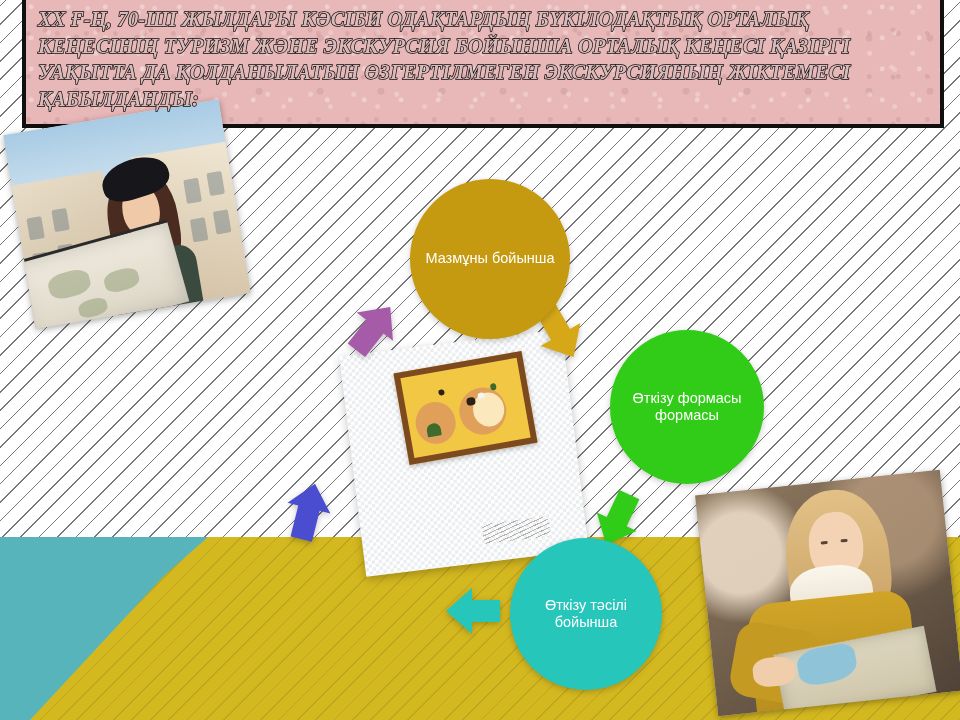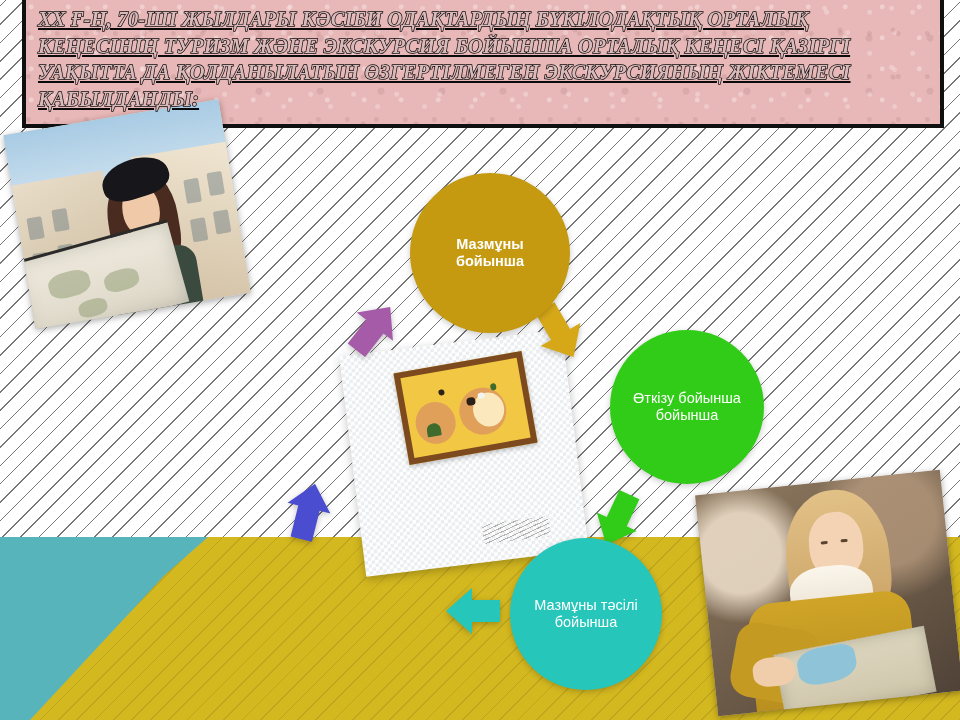--- a/index.html
+++ b/index.html
@@ -69,21 +69,20 @@
     font-style:italic;font-weight:700;
     font-size:20.5px;line-height:26.5px;
     letter-spacing:.2px;
     color:#d9b9b9;
     -webkit-text-stroke:1.4px #0a0a0a;
     paint-order:stroke fill;
     text-transform:uppercase;
     font-stretch:condensed;
     transform:scaleX(1.0);
     text-align:left;
-    text-decoration:underline;
   }
 
   
   .photo{position:absolute;overflow:hidden;box-shadow:0 2px 7px rgba(0,0,0,.35);}
 
   .photo-left{
     left:18px;top:116px;width:218px;height:196px;
     transform:rotate(-9.5deg);
     background:#cfd8dd;
   }
@@ -175,21 +174,21 @@
 
   
   .circle{
     position:absolute;border-radius:50%;
     display:flex;align-items:center;justify-content:center;
     text-align:center;color:#ffffff;
     font-size:14.5px;line-height:17.5px;font-weight:400;
     padding:0 14px;box-sizing:border-box;
     box-shadow:0 2px 6px rgba(0,0,0,.22);
   }
-  .c-gold  {left:410px;top:173px;width:160px;height:160px;background:#c59a10;font-weight:bold;}
+  .c-gold  {left:410px;top:179px;width:160px;height:160px;background:#c59a10;}
   .c-green {left:610px;top:330px;width:154px;height:154px;background:#31cc18;}
   .c-purple{left:204px;top:328px;width:158px;height:158px;background:#a55ba8;}
   .c-teal  {left:510px;top:538px;width:152px;height:152px;background:#26c6bb;}
   .c-blue  {left:272px;top:542px;width:160px;height:160px;background:#3b3ec4;}
 
   
   .arrow{position:absolute;}
   .arrow svg{display:block;filter:drop-shadow(0 2px 3px rgba(0,0,0,.25));}
 
   .a-purple{left:344px;top:298px;}
@@ -341,22 +340,22 @@
         <polygon points="28,3 50,28 39,28 39,60 17,60 17,28 6,28" fill="#4a4dd0"></polygon>
       </g>
     </svg>
   </div>
 
   <div class="circle c-gold">
     <span>Мазмұны бойынша</span>
   </div>
 
   <div class="circle c-green">
-    <span>Өткізу бойынша бойынша</span>
+    <span>Өткізу формасы формасы</span>
   </div>
 
 
   <div class="circle c-teal">
-    <span>Мазмұны тәсілі бойынша</span>
+    <span>Өткізу тәсілі бойынша</span>
   </div>
 
 
 </div>
 
 </body></html>

